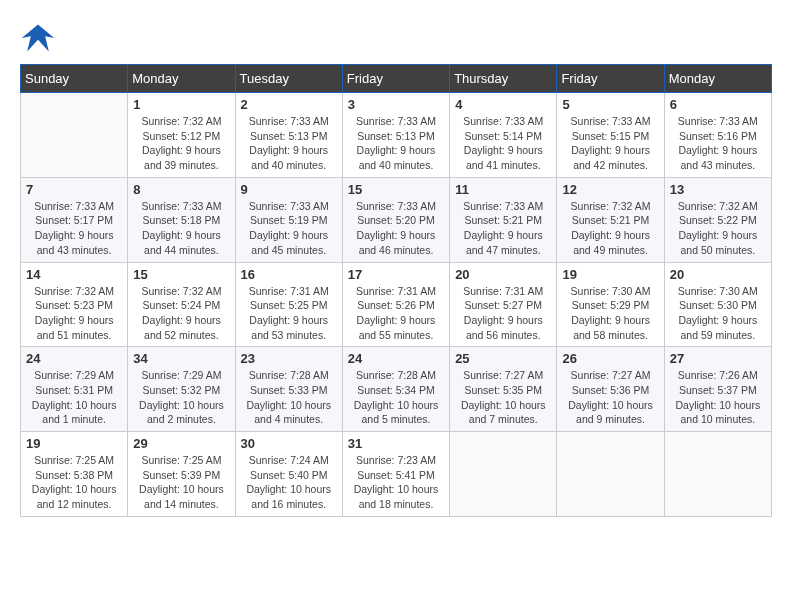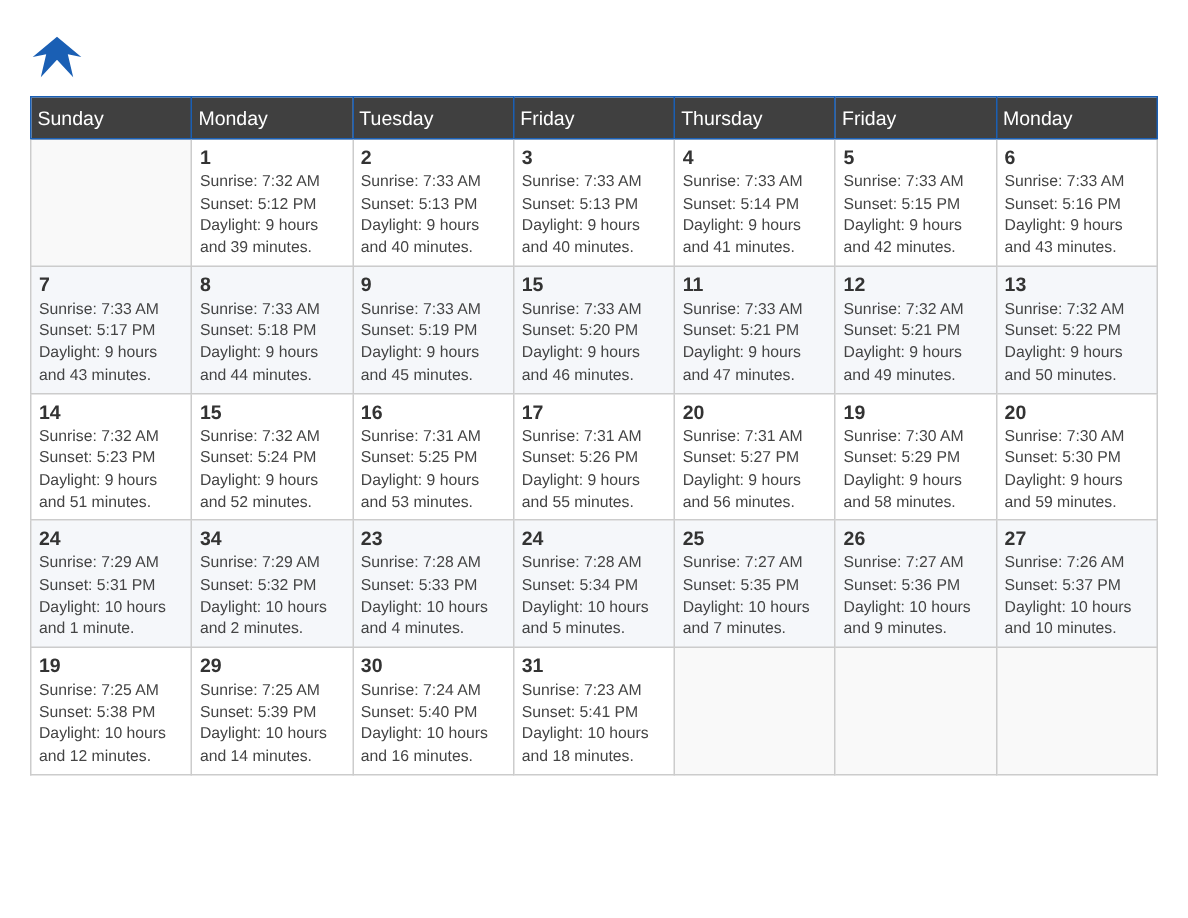--- a/index.html
+++ b/index.html
@@ -74,20 +74,21 @@
     .day-number {
       font-size: 13px;
       font-weight: bold;
       color: #333;
       margin-bottom: 2px;
     }
     .day-info {
       color: #444;
       font-size: 10.5px;
       line-height: 1.4;
+      text-align: center;
     }
     .row-even td { background: #fff; }
     .row-odd td { background: #f5f7fa; }
   </style>
 </head>
 <body>
 
 <div class="header">
   <div class="logo">
     <svg class="logo-bird" viewBox="0 0 40 40">

